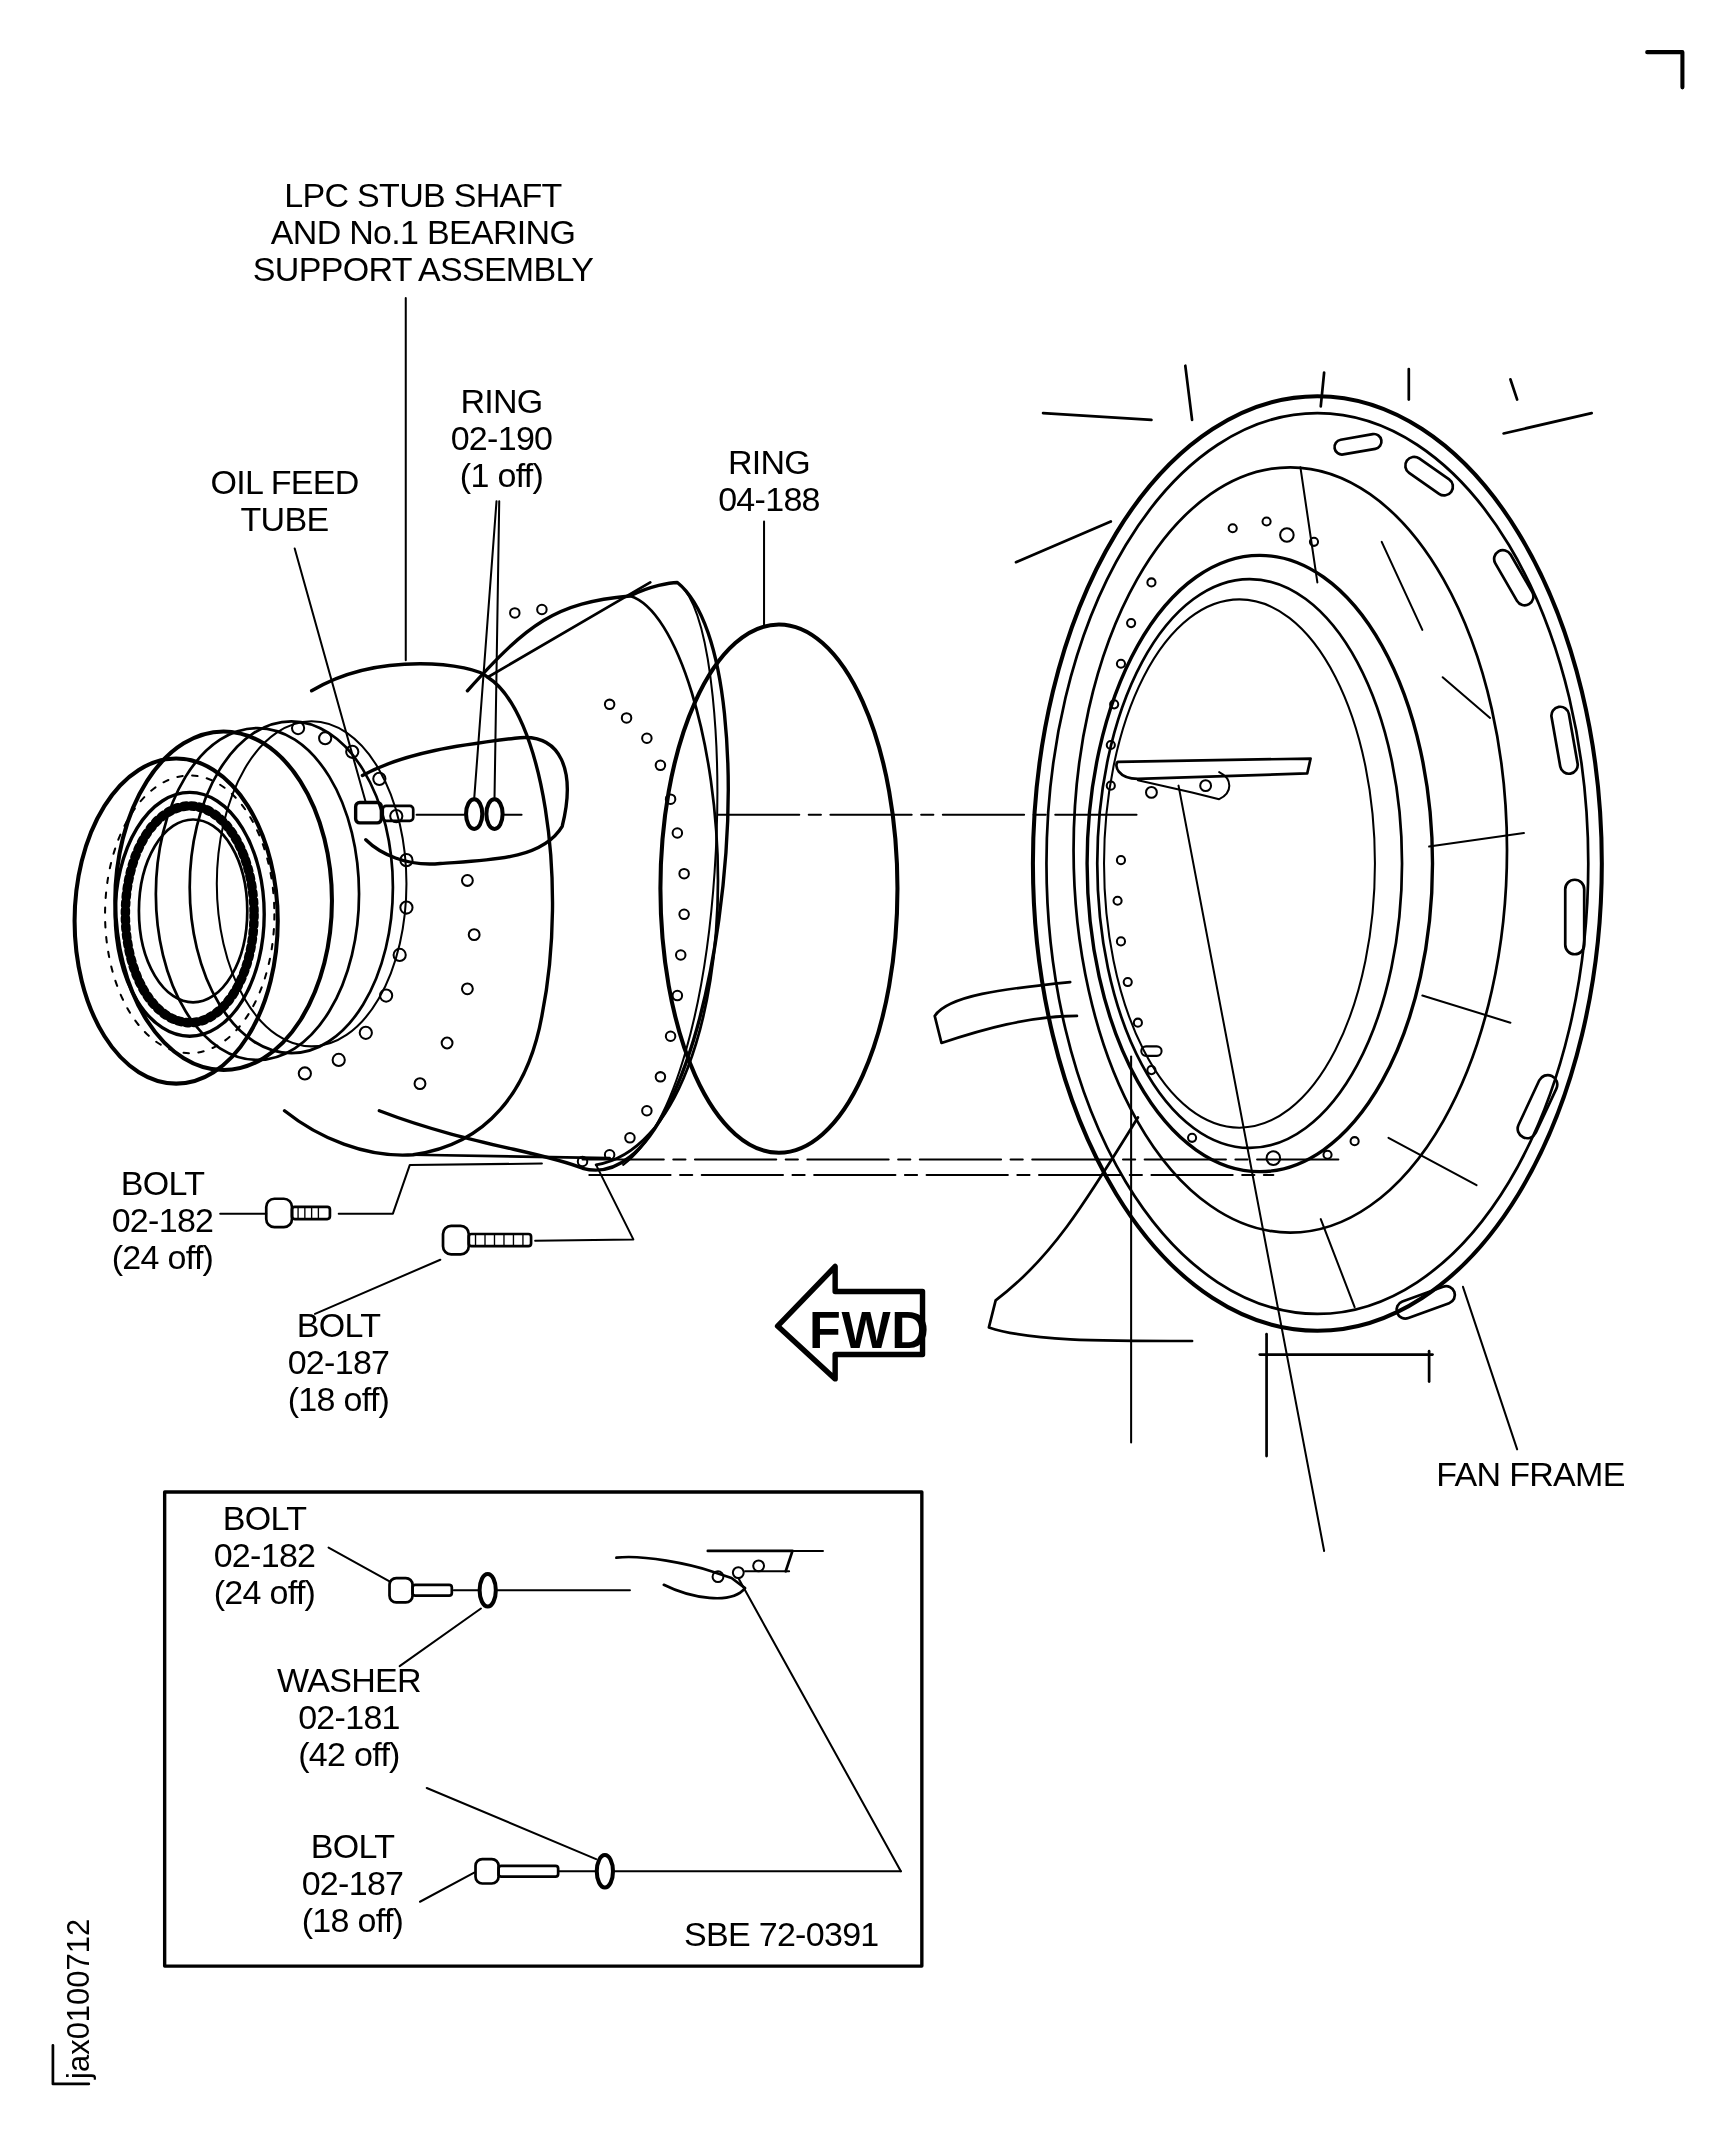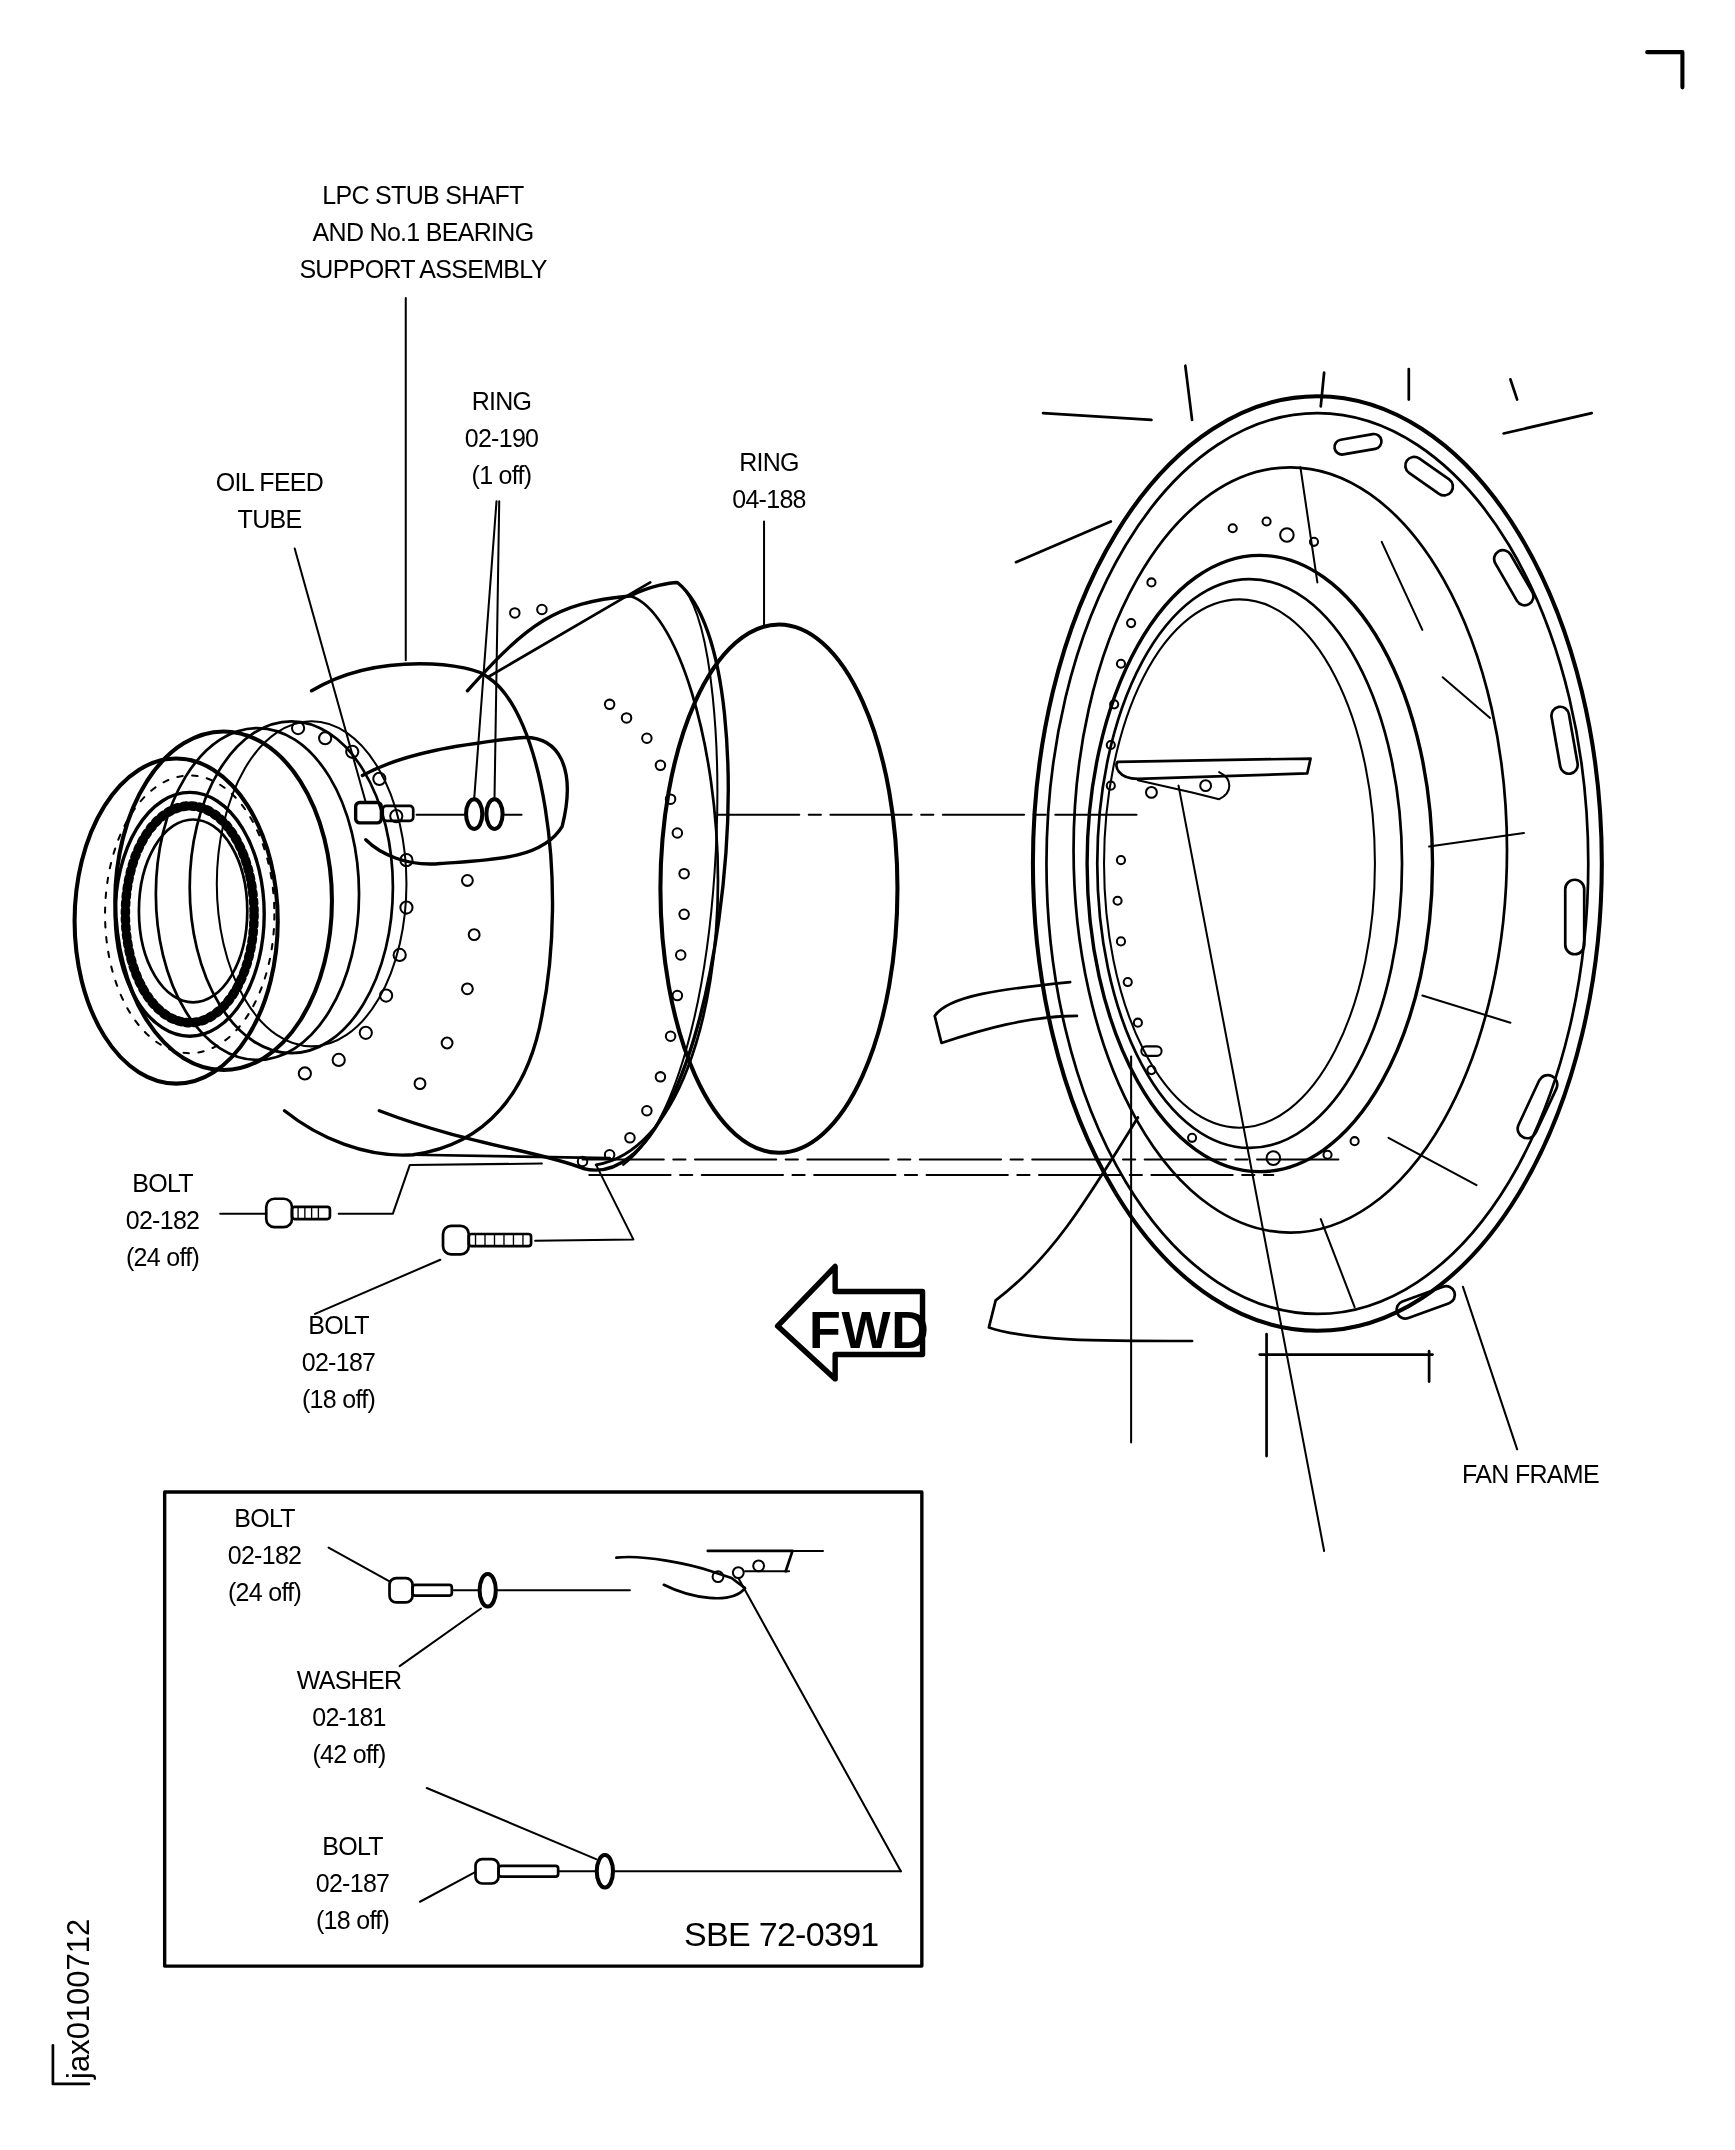--- a/index.html
+++ b/index.html
@@ -1,19 +1,19 @@
 <!DOCTYPE html>
 <html style="font-size:10.8px"><head>
 <meta charset="utf-8">
 <style>
   html, body { margin: 0; padding: 0; background: #ffffff; }
   body { width: 1736px; height: 2151px; position: relative; overflow: hidden; font-family: "Liberation Sans", sans-serif; color: #000; }
   #page { position: absolute; left: 0; top: 0; width: 1736px; height: 2151px; }
   svg#art { position: absolute; left: 0; top: 0; width: 1736px; height: 2151px; }
-  .lbl { position: absolute; text-align: center; font-size: 25px; line-height: 37px; letter-spacing: -0.7px; white-space: nowrap; }
+  .lbl { position: absolute; text-align: center; font-size: 34px; line-height: 37px; letter-spacing: -0.7px; white-space: nowrap; }
   .lbl div { display: block; }
   .note { position: absolute; font-size: 34px; line-height: 37px; letter-spacing: -0.7px; white-space: nowrap; }
   .fwd-text { position: absolute; font-weight: bold; font-size: 52px; letter-spacing: 0.7px; }
   .rot { position: absolute; transform: rotate(-90deg); transform-origin: left top; font-size: 31px; white-space: nowrap; }
 </style>
 </head>
 <body>
 
 <div id="page">
 
@@ -252,21 +252,21 @@
     <div>AND  No.1  BEARING</div>
     <div>SUPPORT  ASSEMBLY</div>
   </div>
 
   <div class="lbl" style="left:420px; top:383px; width:163px;">
     <div>RING</div>
     <div>02-190</div>
     <div>(1 off)</div>
   </div>
 
-  <div class="lbl" style="left:168px; top:464px; width:203px;">
+  <div class="lbl" style="left:183px; top:464px; width:203px;">
     <div>OIL FEED</div>
     <div>TUBE</div>
   </div>
 
   <div class="lbl" style="left:691px; top:444px; width:156px;">
     <div>RING</div>
     <div>04-188</div>
   </div>
 
   <div class="lbl" style="left:88px; top:1165px; width:149px;">

